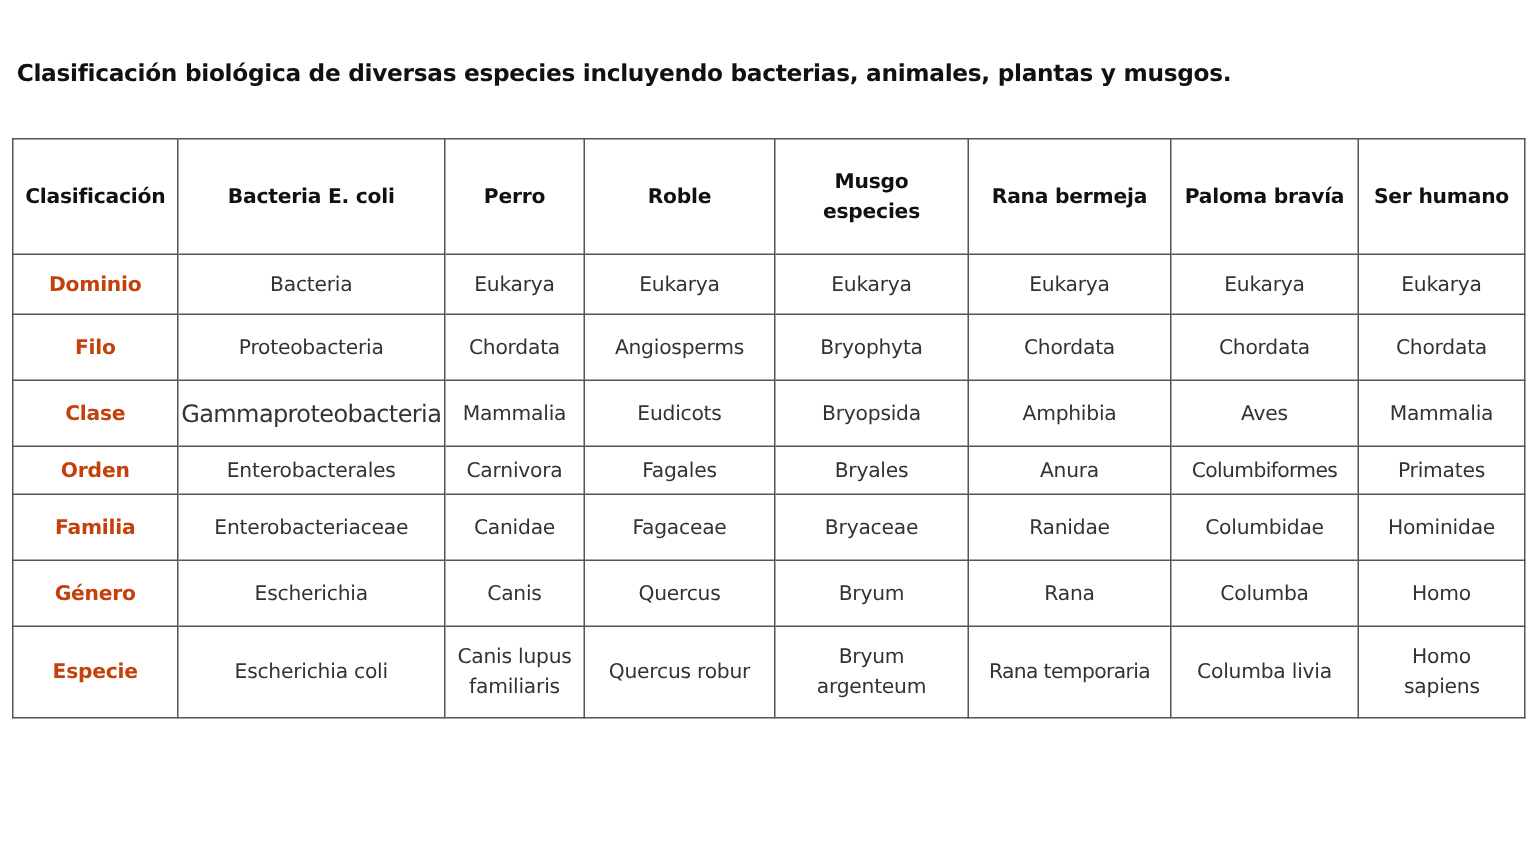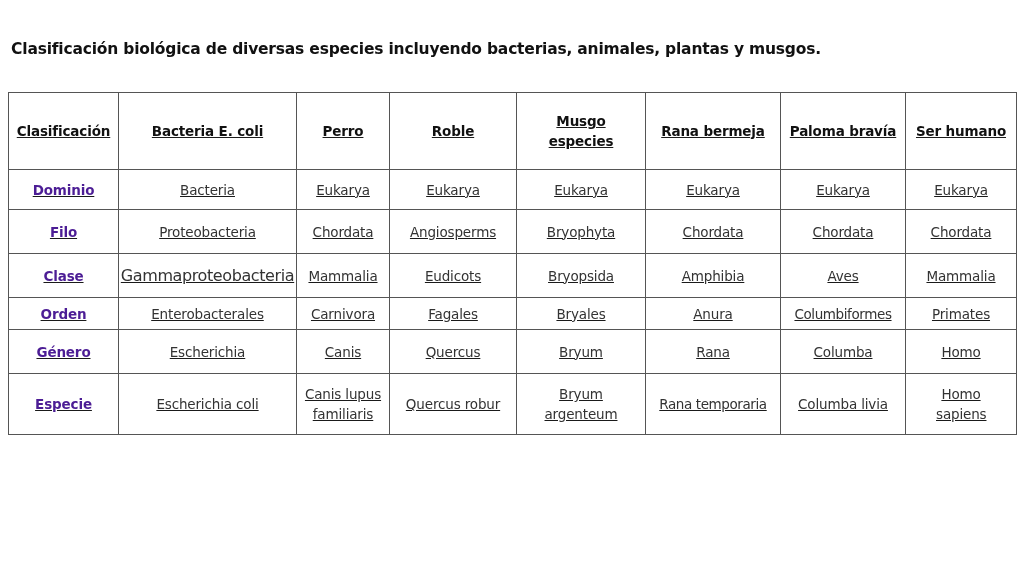--- a/index.html
+++ b/index.html
@@ -19,37 +19,36 @@
       font-size: 15.5px;
       letter-spacing: -0.2px;
       color: #111;
     }
     table.tax {
       position: absolute;
       left: 8px; top: 92px;
       border-collapse: collapse;
       table-layout: fixed;
       width: 1008px;
-      text-decoration: underline;
     }
     table.tax td, table.tax th {
       border: 1px solid #555;
       text-align: center;
       vertical-align: middle;
       font-size: 13.5px;
       line-height: 20px;
       padding: 0 2px;
       overflow: hidden;
       white-space: normal;
       color: #333;
       font-weight: normal;
       letter-spacing: -0.15px;
     }
     table.tax th { color: #111; font-weight: bold; font-size: 13.5px; }
-    table.tax td.rowhead { font-weight: bold; color: #4c1d95; }
+    table.tax td.rowhead { font-weight: bold; color: #c2410c; }
     .nowrap { white-space: nowrap; }
   </style>
 </head>
 <body>
 
 <div class="title">Clasificación biológica de diversas especies incluyendo bacterias, animales, plantas y musgos.</div>
 
 <table class="tax">
   <colgroup>
     <col style="width:110px">
@@ -108,20 +107,30 @@
       <td class="rowhead">Orden</td>
       <td>Enterobacterales</td>
       <td>Carnivora</td>
       <td>Fagales</td>
       <td>Bryales</td>
       <td>Anura</td>
       <td class="nowrap" style="letter-spacing:-0.4px;padding:0">Columbiformes</td>
       <td>Primates</td>
     </tr>
     <tr style="height:44px">
+      <td class="rowhead">Familia</td>
+      <td>Enterobacteriaceae</td>
+      <td>Canidae</td>
+      <td>Fagaceae</td>
+      <td>Bryaceae</td>
+      <td>Ranidae</td>
+      <td>Columbidae</td>
+      <td>Hominidae</td>
+    </tr>
+    <tr style="height:44px">
       <td class="rowhead">Género</td>
       <td>Escherichia</td>
       <td>Canis</td>
       <td>Quercus</td>
       <td>Bryum</td>
       <td>Rana</td>
       <td>Columba</td>
       <td>Homo</td>
     </tr>
     <tr style="height:61px">

